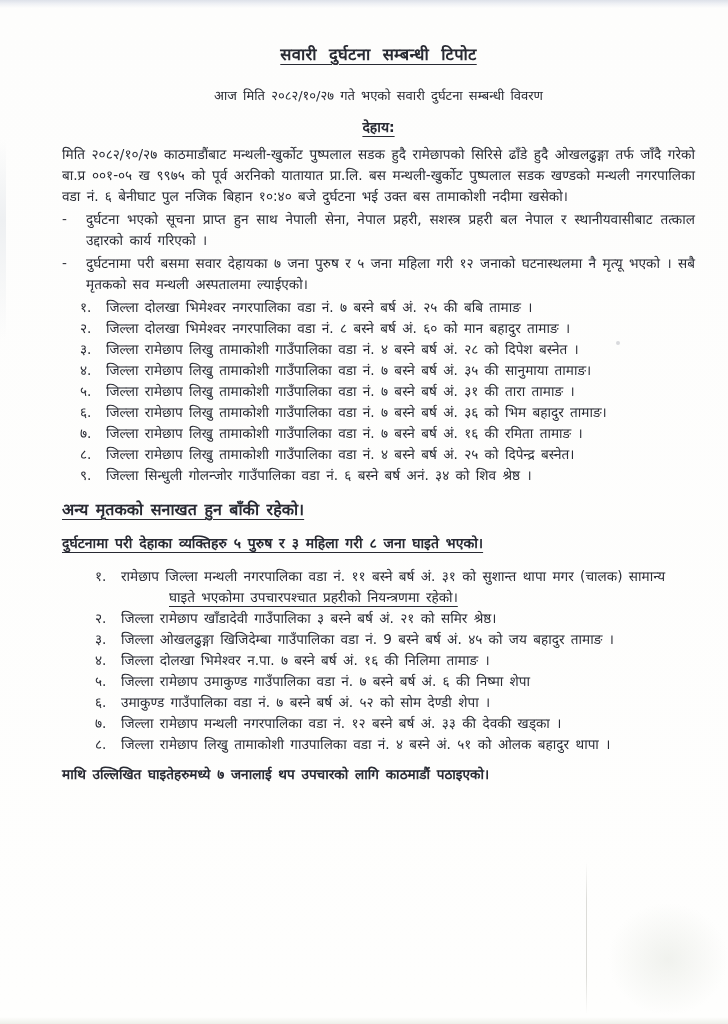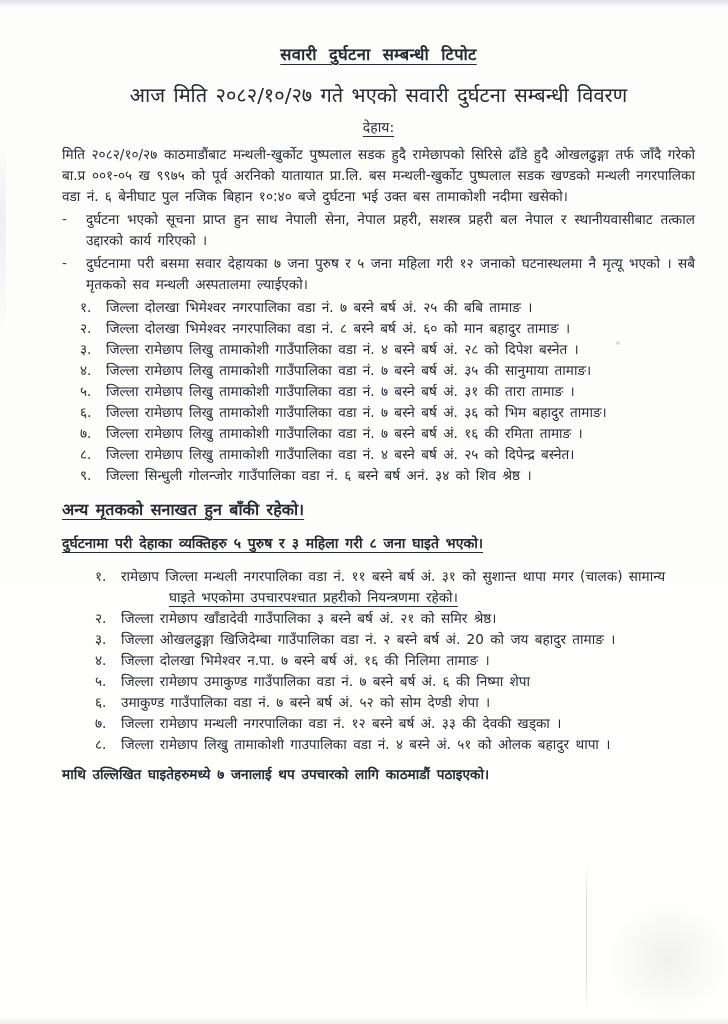--- a/index.html
+++ b/index.html
@@ -40,27 +40,27 @@
     position:absolute;left:0;top:140px;width:6px;height:200px;
     background:linear-gradient(180deg,rgba(228,230,234,0),#eef0f2 40%,rgba(228,230,234,0));
   }
 
   .content{
     position:absolute;top:44px;left:62px;width:633px;
     font-size:13.6px;line-height:21px;word-spacing:2px;
   }
   .center{text-align:center;}
   .u{text-decoration:underline;text-decoration-thickness:1.4px;text-underline-offset:4px;margin-left:48px;}
-  .bold{font-weight:normal;text-align:center;}
+  .bold{font-weight:bold;text-align:center;}
 
   .title{
     font-size:16.5px;font-weight:bold;letter-spacing:.3px;
     margin:0;line-height:24px;font-family:Liberation Mono, monospace;
   }
-  .subtitle{margin:17px 0 6px 0;font-size:20px;}
+  .subtitle{margin:17px 0 6px 0;font-size:13px;}
   .details-label{margin:11px 0 0 0;font-size:14px;}
   .intro{margin:6px 0 0 0;text-align:justify;}
 
   .section-hd{margin:18px 0 0 0;font-size:14px;font-weight:bold;}
 
   .bullet{display:flex;margin-top:2px;}
   .bullet .mark{width:24px;flex:0 0 24px;color:#3a3c44;}
   .bullet .btext{flex:1;text-align:justify;}
 
   .num-list{margin-top:2px;}
@@ -148,21 +148,21 @@
       <div class="li">
         <span class="num">१.</span>
         <span class="itext"><span>रामेछाप जिल्ला मन्थली नगरपालिका वडा नं. ११ बस्ने बर्ष अं. ३१ को सुशान्त थापा मगर (चालक) सामान्य</span> <span class="u">घाइते भएकोमा उपचारपश्चात प्रहरीको नियन्त्रणमा रहेको।</span></span>
       </div>
       <div class="li">
         <span class="num">२.</span>
         <span class="itext">जिल्ला रामेछाप खाँडादेवी गाउँपालिका ३ बस्ने बर्ष अं. २१ को समिर श्रेष्ठ।</span>
       </div>
       <div class="li">
         <span class="num">३.</span>
-        <span class="itext">जिल्ला ओखलढुङ्गा खिजिदेम्बा गाउँपालिका वडा नं. २ बस्ने बर्ष अं. 20 को जय बहादुर तामाङ ।</span>
+        <span class="itext">जिल्ला ओखलढुङ्गा खिजिदेम्बा गाउँपालिका वडा नं. 9 बस्ने बर्ष अं. ४५ को जय बहादुर तामाङ ।</span>
       </div>
       <div class="li">
         <span class="num">४.</span>
         <span class="itext">जिल्ला दोलखा भिमेश्वर न.पा. ७ बस्ने बर्ष अं. १६ की निलिमा तामाङ ।</span>
       </div>
       <div class="li">
         <span class="num">५.</span>
         <span class="itext">जिल्ला रामेछाप उमाकुण्ड गाउँपालिका वडा नं. ७ बस्ने बर्ष अं. ६ की निष्मा शेपा</span>
       </div>
       <div class="li">

